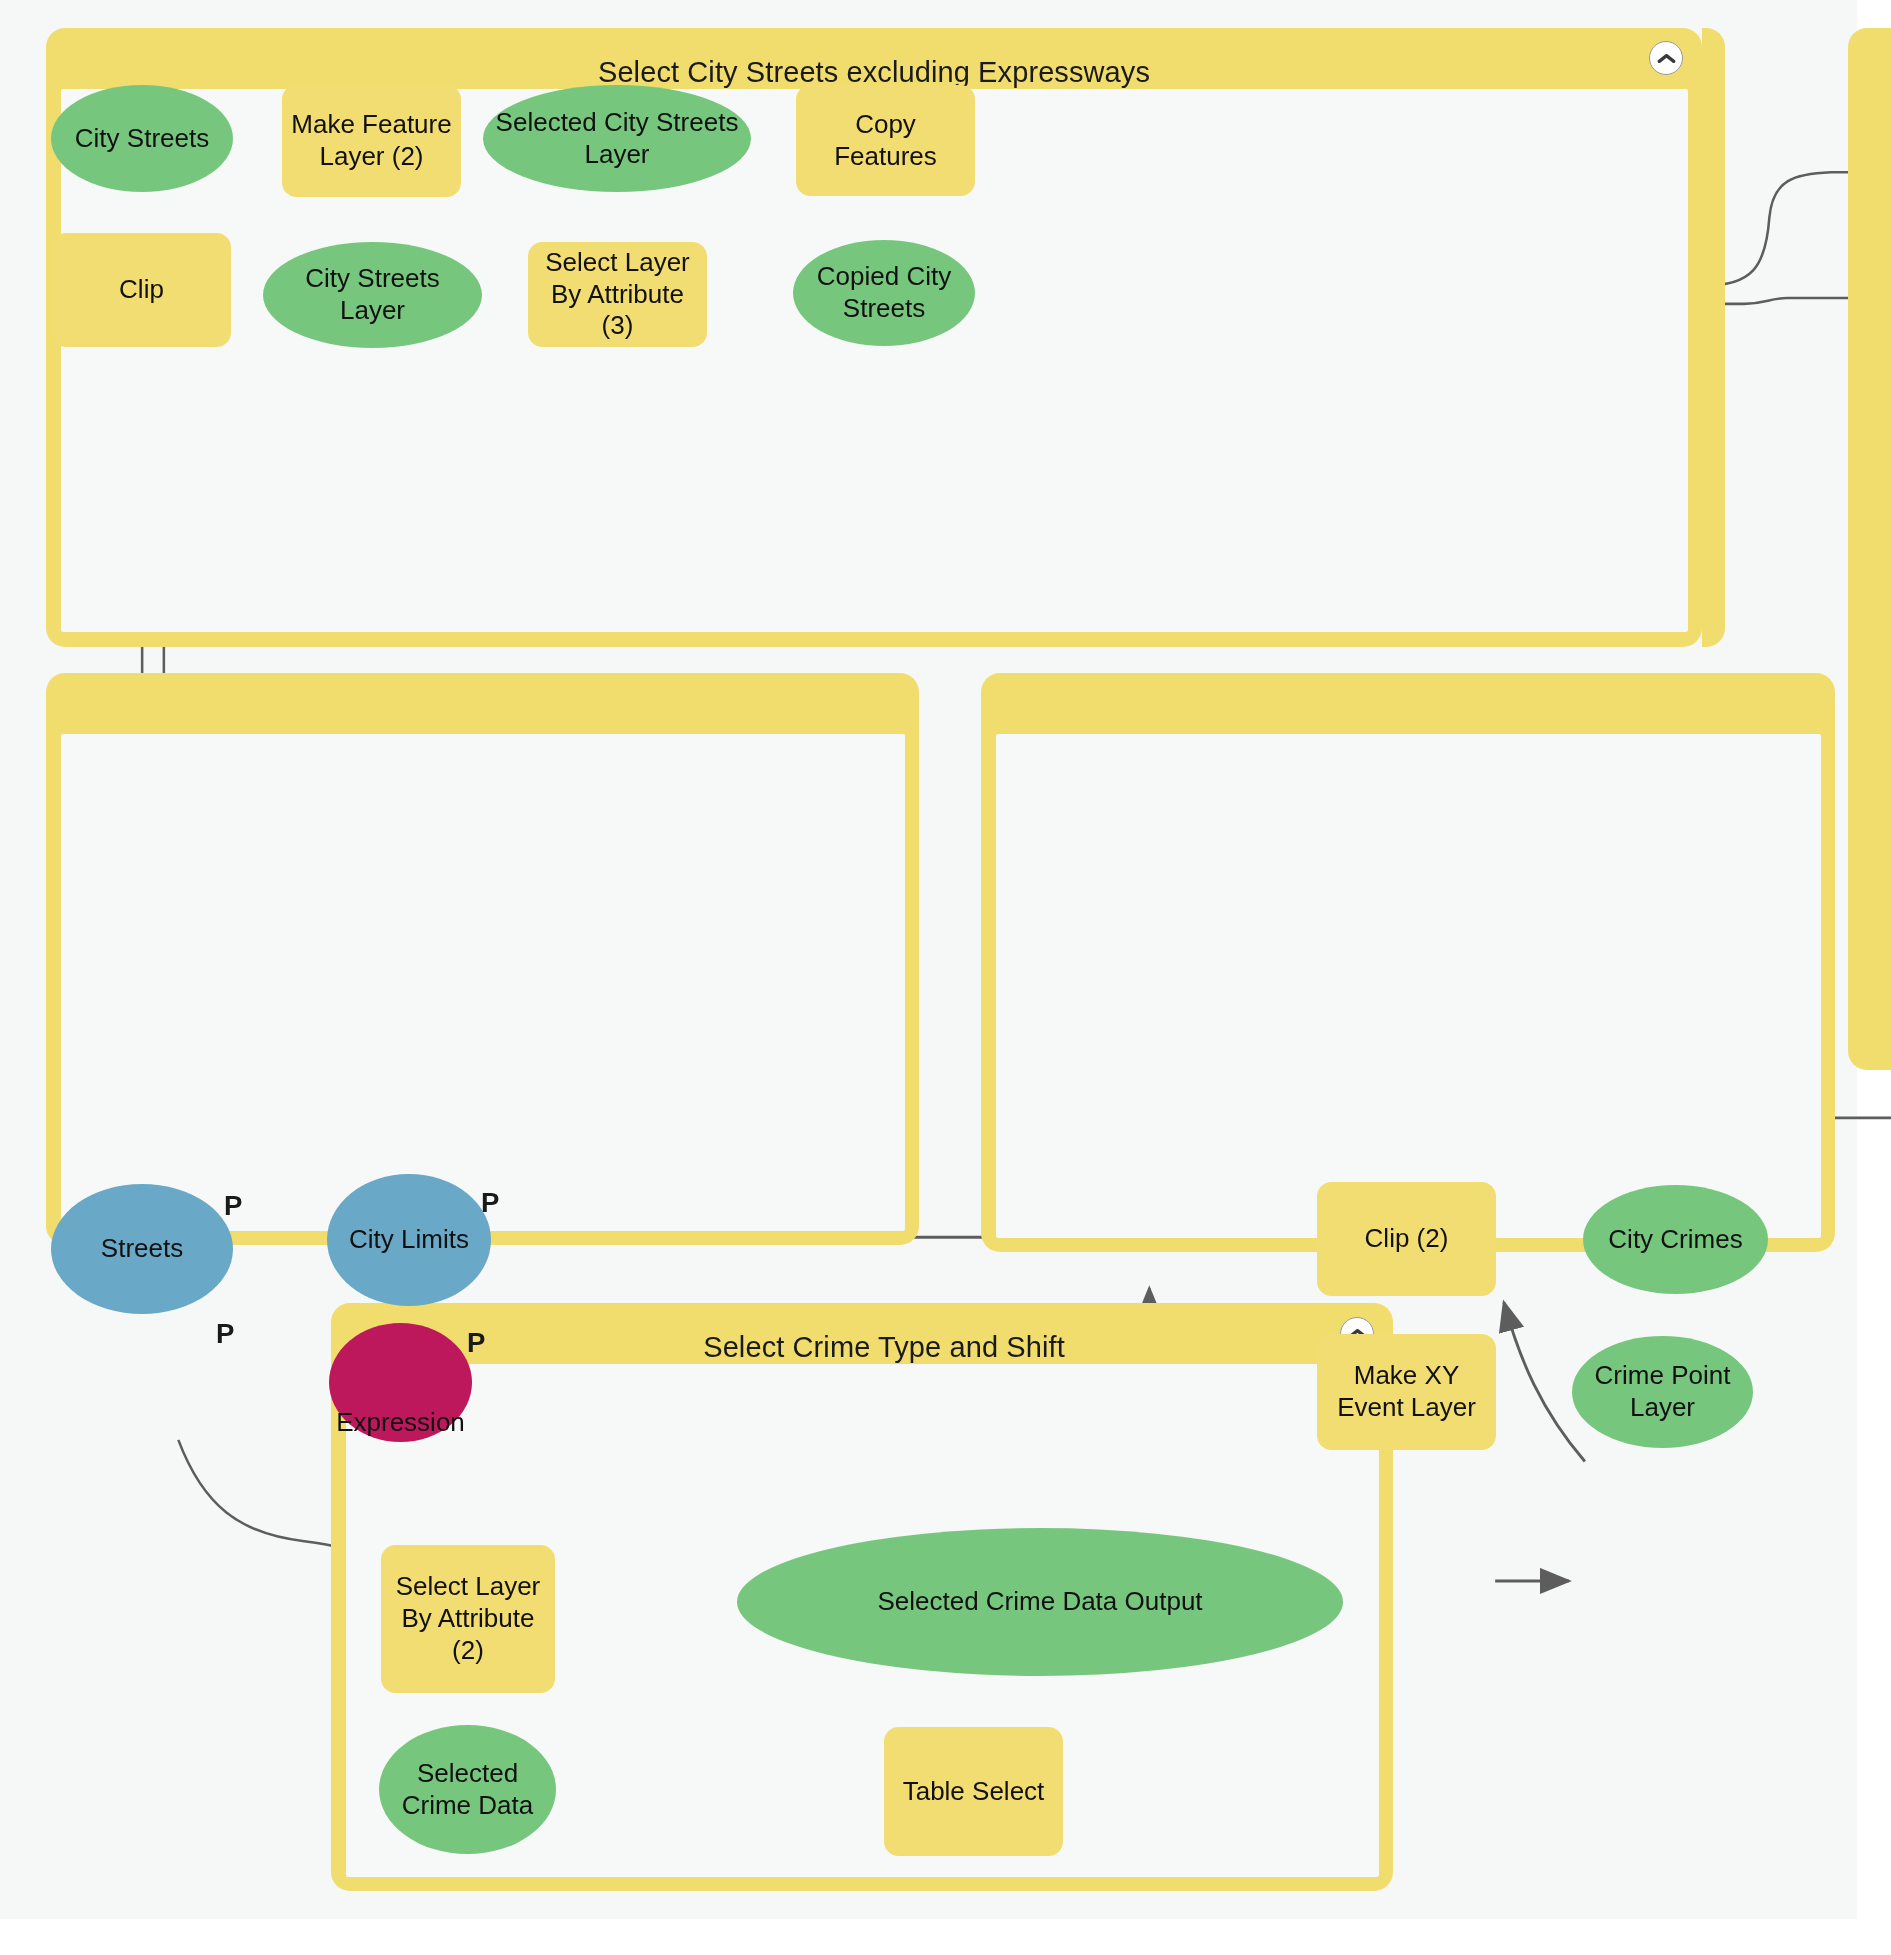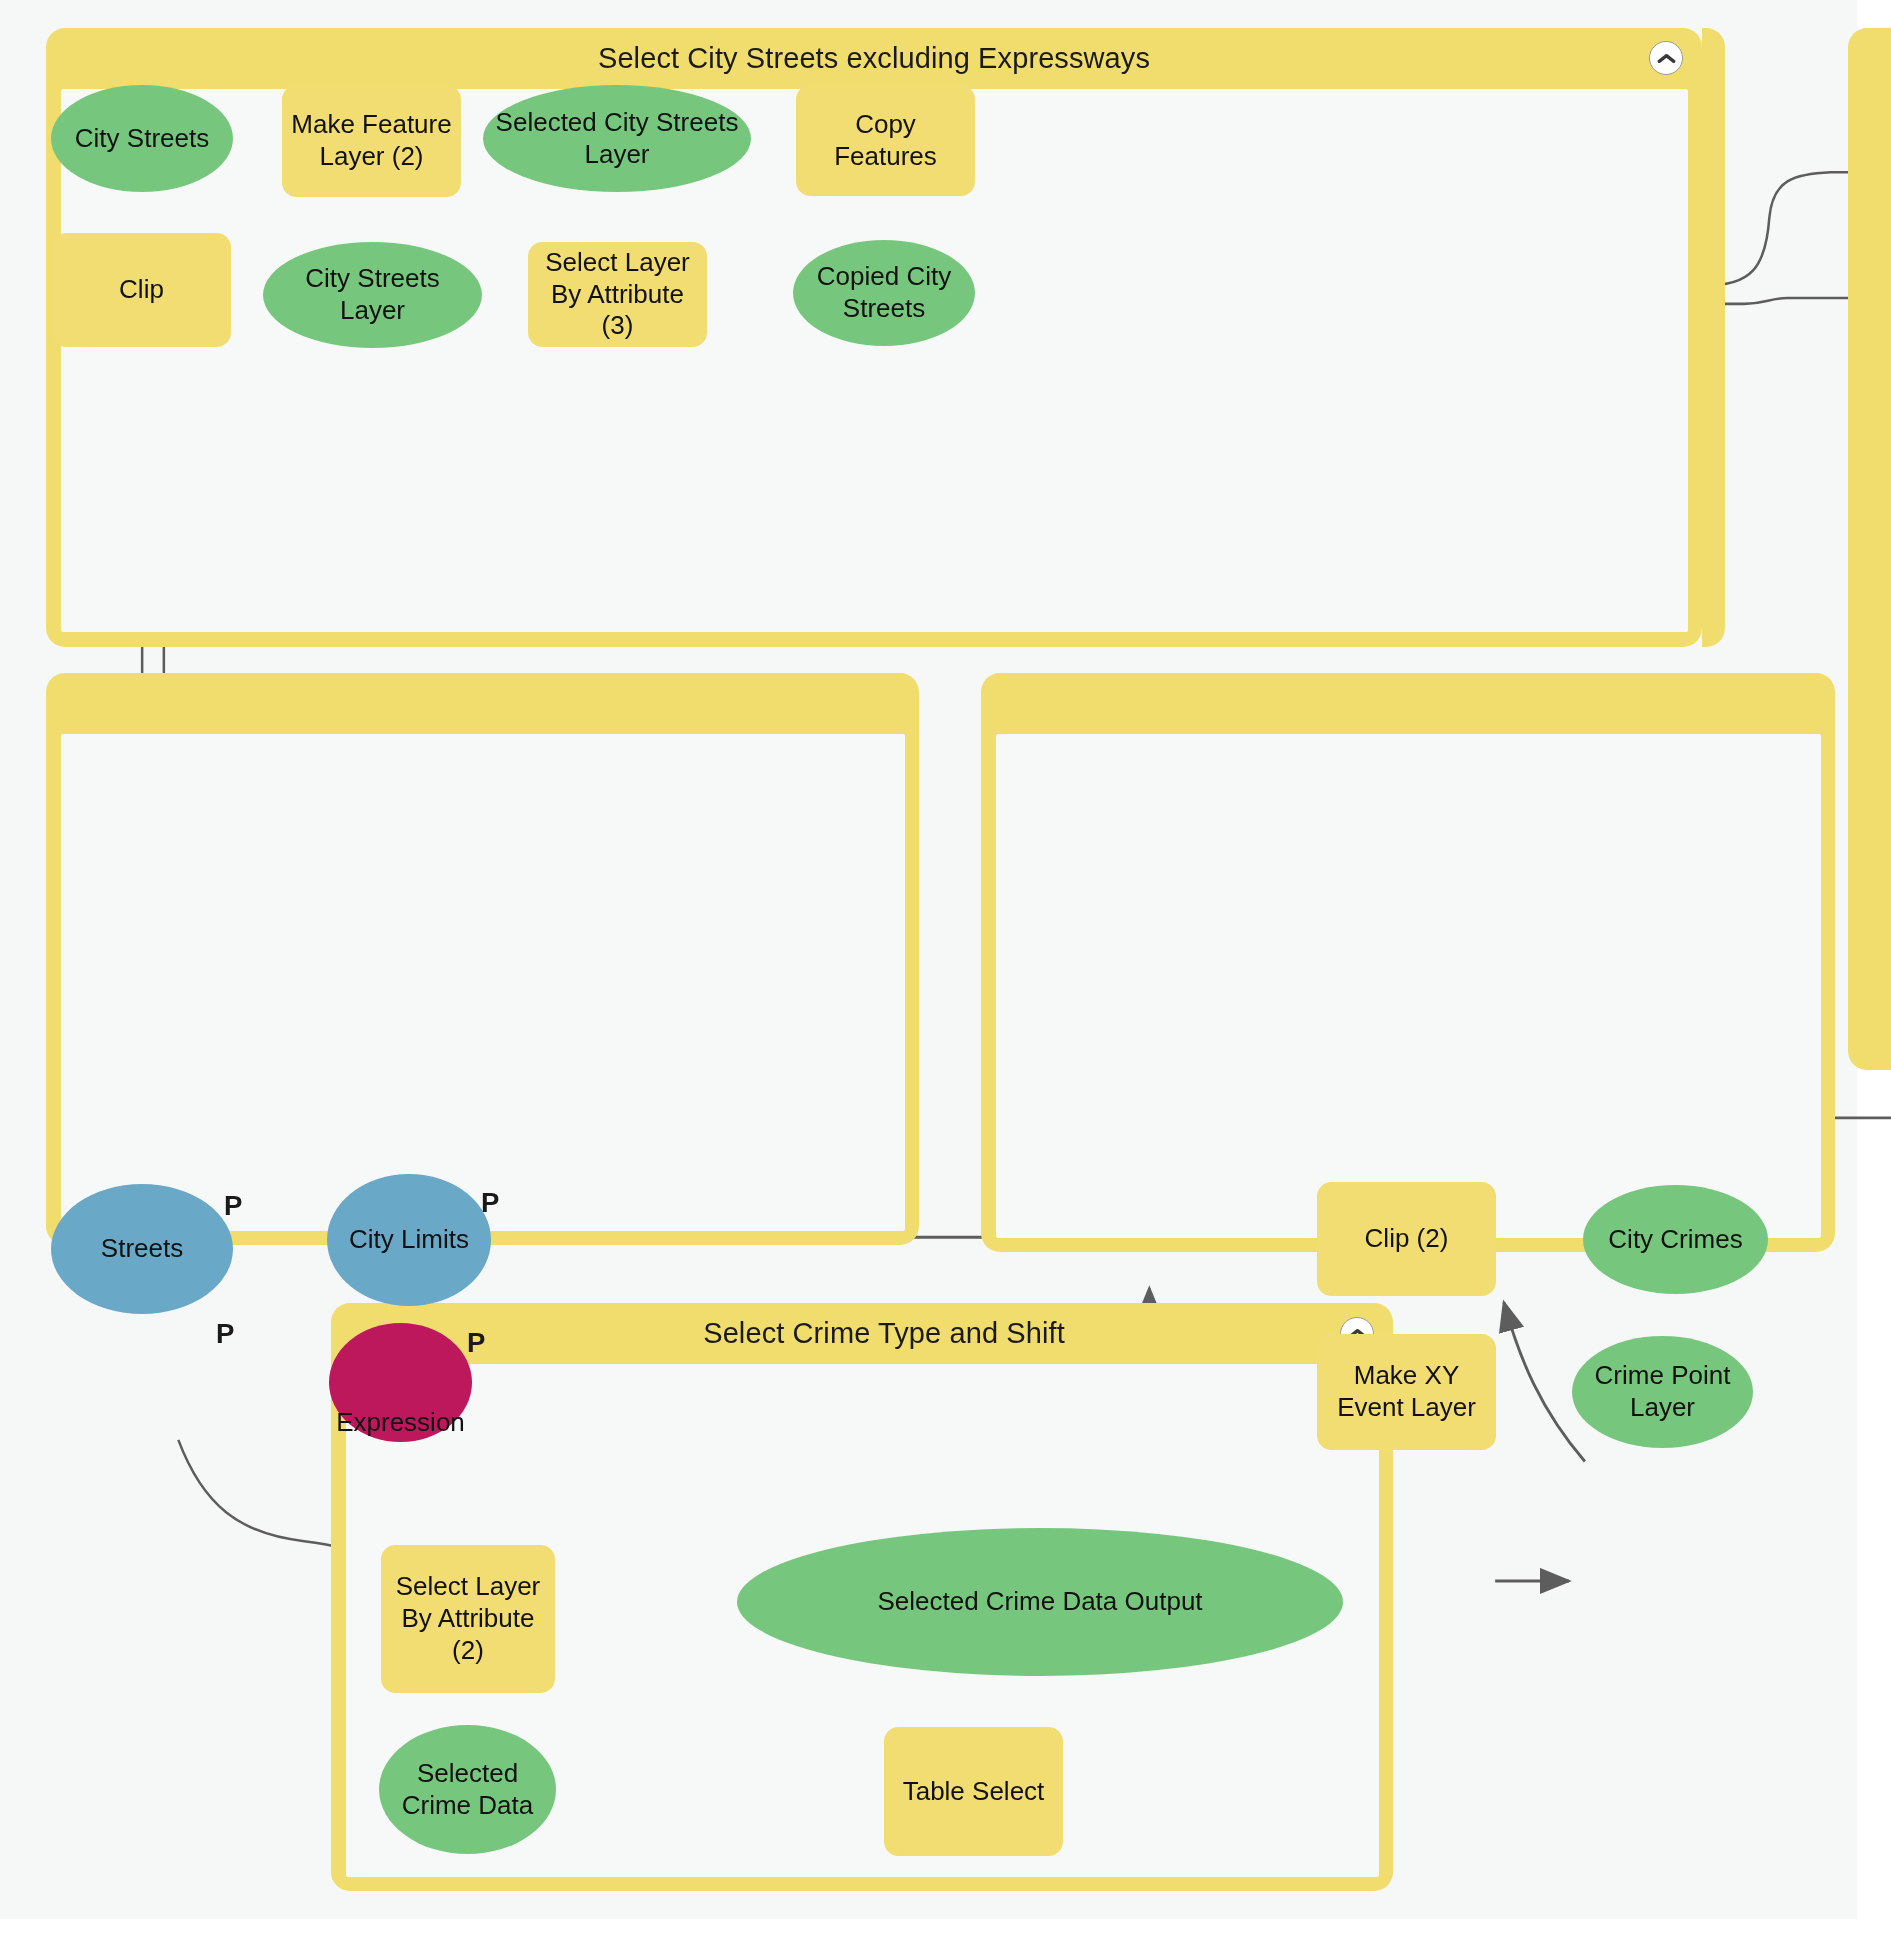--- a/index.html
+++ b/index.html
@@ -30,21 +30,21 @@
     position: absolute;
     background: #f1dd6e;
     border-radius: 19px;
     box-sizing: border-box;
     padding: 0;
   }
   .group-header {
     position: relative;
     height: 61px;
     display: flex;
-    align-items: center;
+    align-items: flex-end;
     justify-content: center;
     font-size: 29px;
     color: #1a1a1a;
     letter-spacing: 0.1px;
   }
   .group-body {
     position: absolute;
     left: 14.5px;
     right: 14.5px;
     top: 61px;

